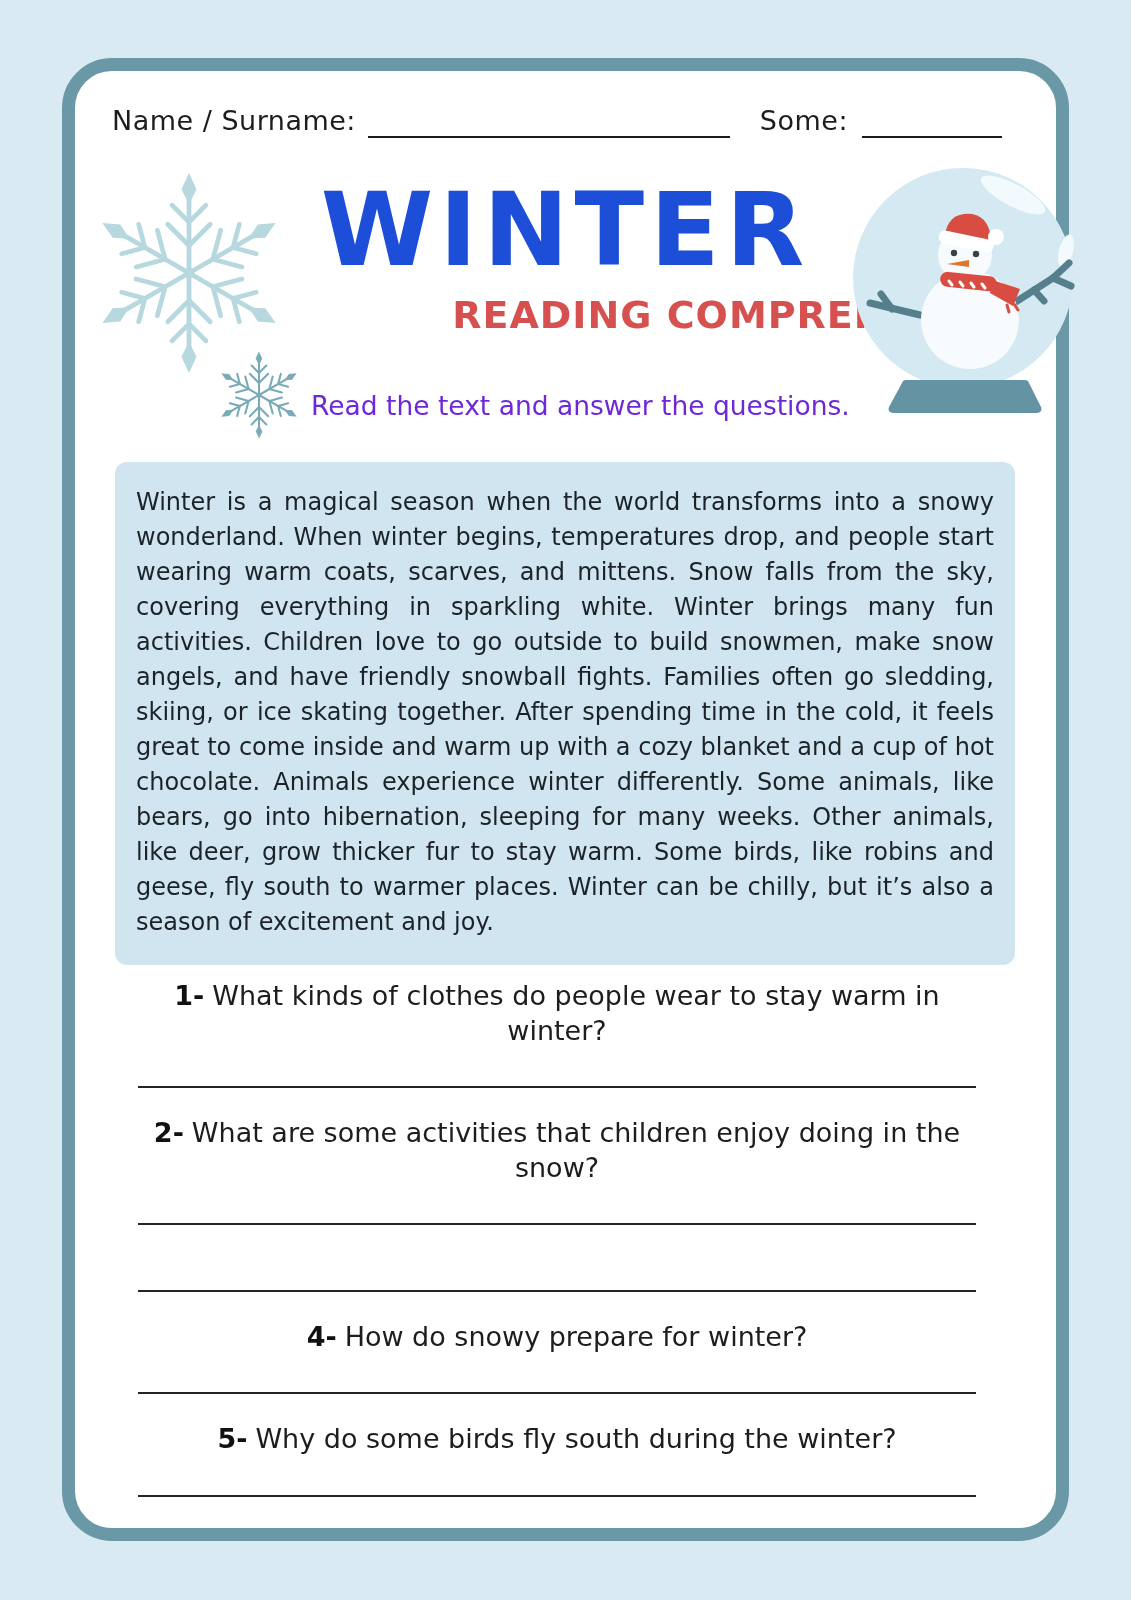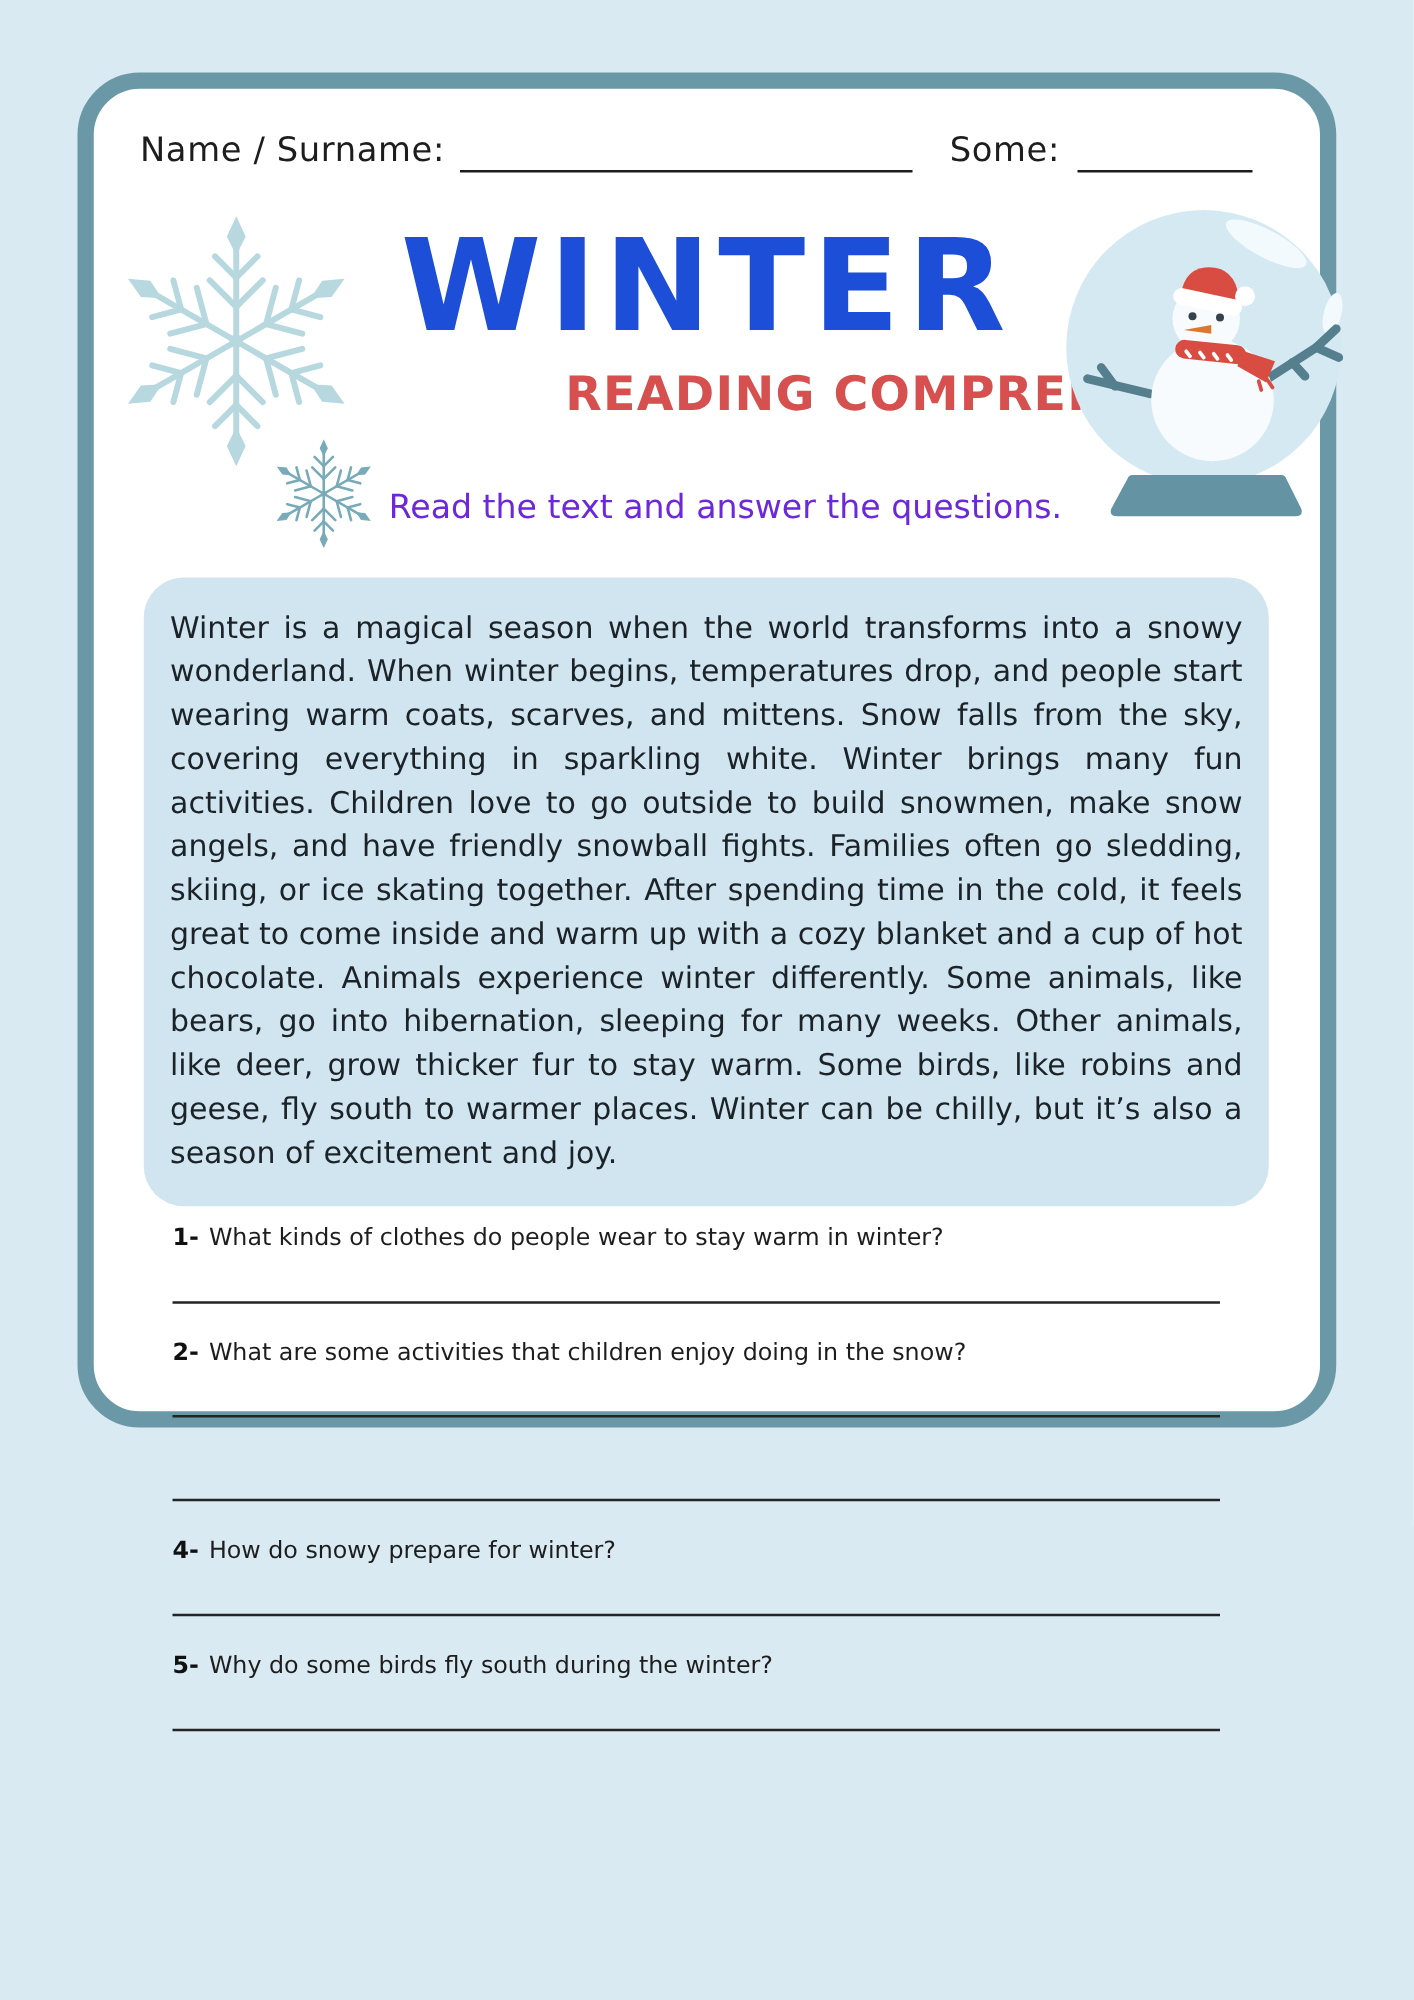--- a/index.html
+++ b/index.html
@@ -9,21 +9,21 @@
     height: 1600px;
     background: #d9eaf2;
     font-family: "DejaVu Sans", sans-serif;
     overflow: hidden;
   }
   .card {
     position: absolute;
     left: 62px;
     top: 58px;
     width: 1007px;
-    height: 1084px;
+    height: 1483px;
     box-sizing: border-box;
     background: #ffffff;
     border: 13px solid #6a98a7;
     border-radius: 50px;
   }
   
   .name-row {
     position: absolute;
     left: 37px;
     top: 34px;
@@ -82,36 +82,36 @@
     z-index: 5;
   }
   
   .passage {
     position: absolute;
     left: 40px;
     top: 391px;
     width: 900px;
     box-sizing: border-box;
     background: #d0e5ef;
-    border-radius: 32px;
+    border-radius: 12px;
     padding: 23px 21px 25px 21px;
     font-size: 24px;
     line-height: 35px;
     text-align: justify;
     color: #1c2328;
   }
   
   .questions {
     position: absolute;
     left: 63px;
     top: 907px;
     width: 838px;
   }
   .question { margin-bottom: 25px; }
-  .q-text { font-size: 19px; color: #1d1d1d; line-height: 1.3; }
+  .q-text { font-size: 27px; color: #1d1d1d; line-height: 1.3; text-align: center; }
   .q-num { font-weight: bold; margin-right: 8px; color: #111; }
   .answer-line {
     height: 38px;
     border-bottom: 2.5px solid #242424;
     margin-bottom: 27px;
   }
   svg { display: block; }
 </style>
 </head>
 <body>

